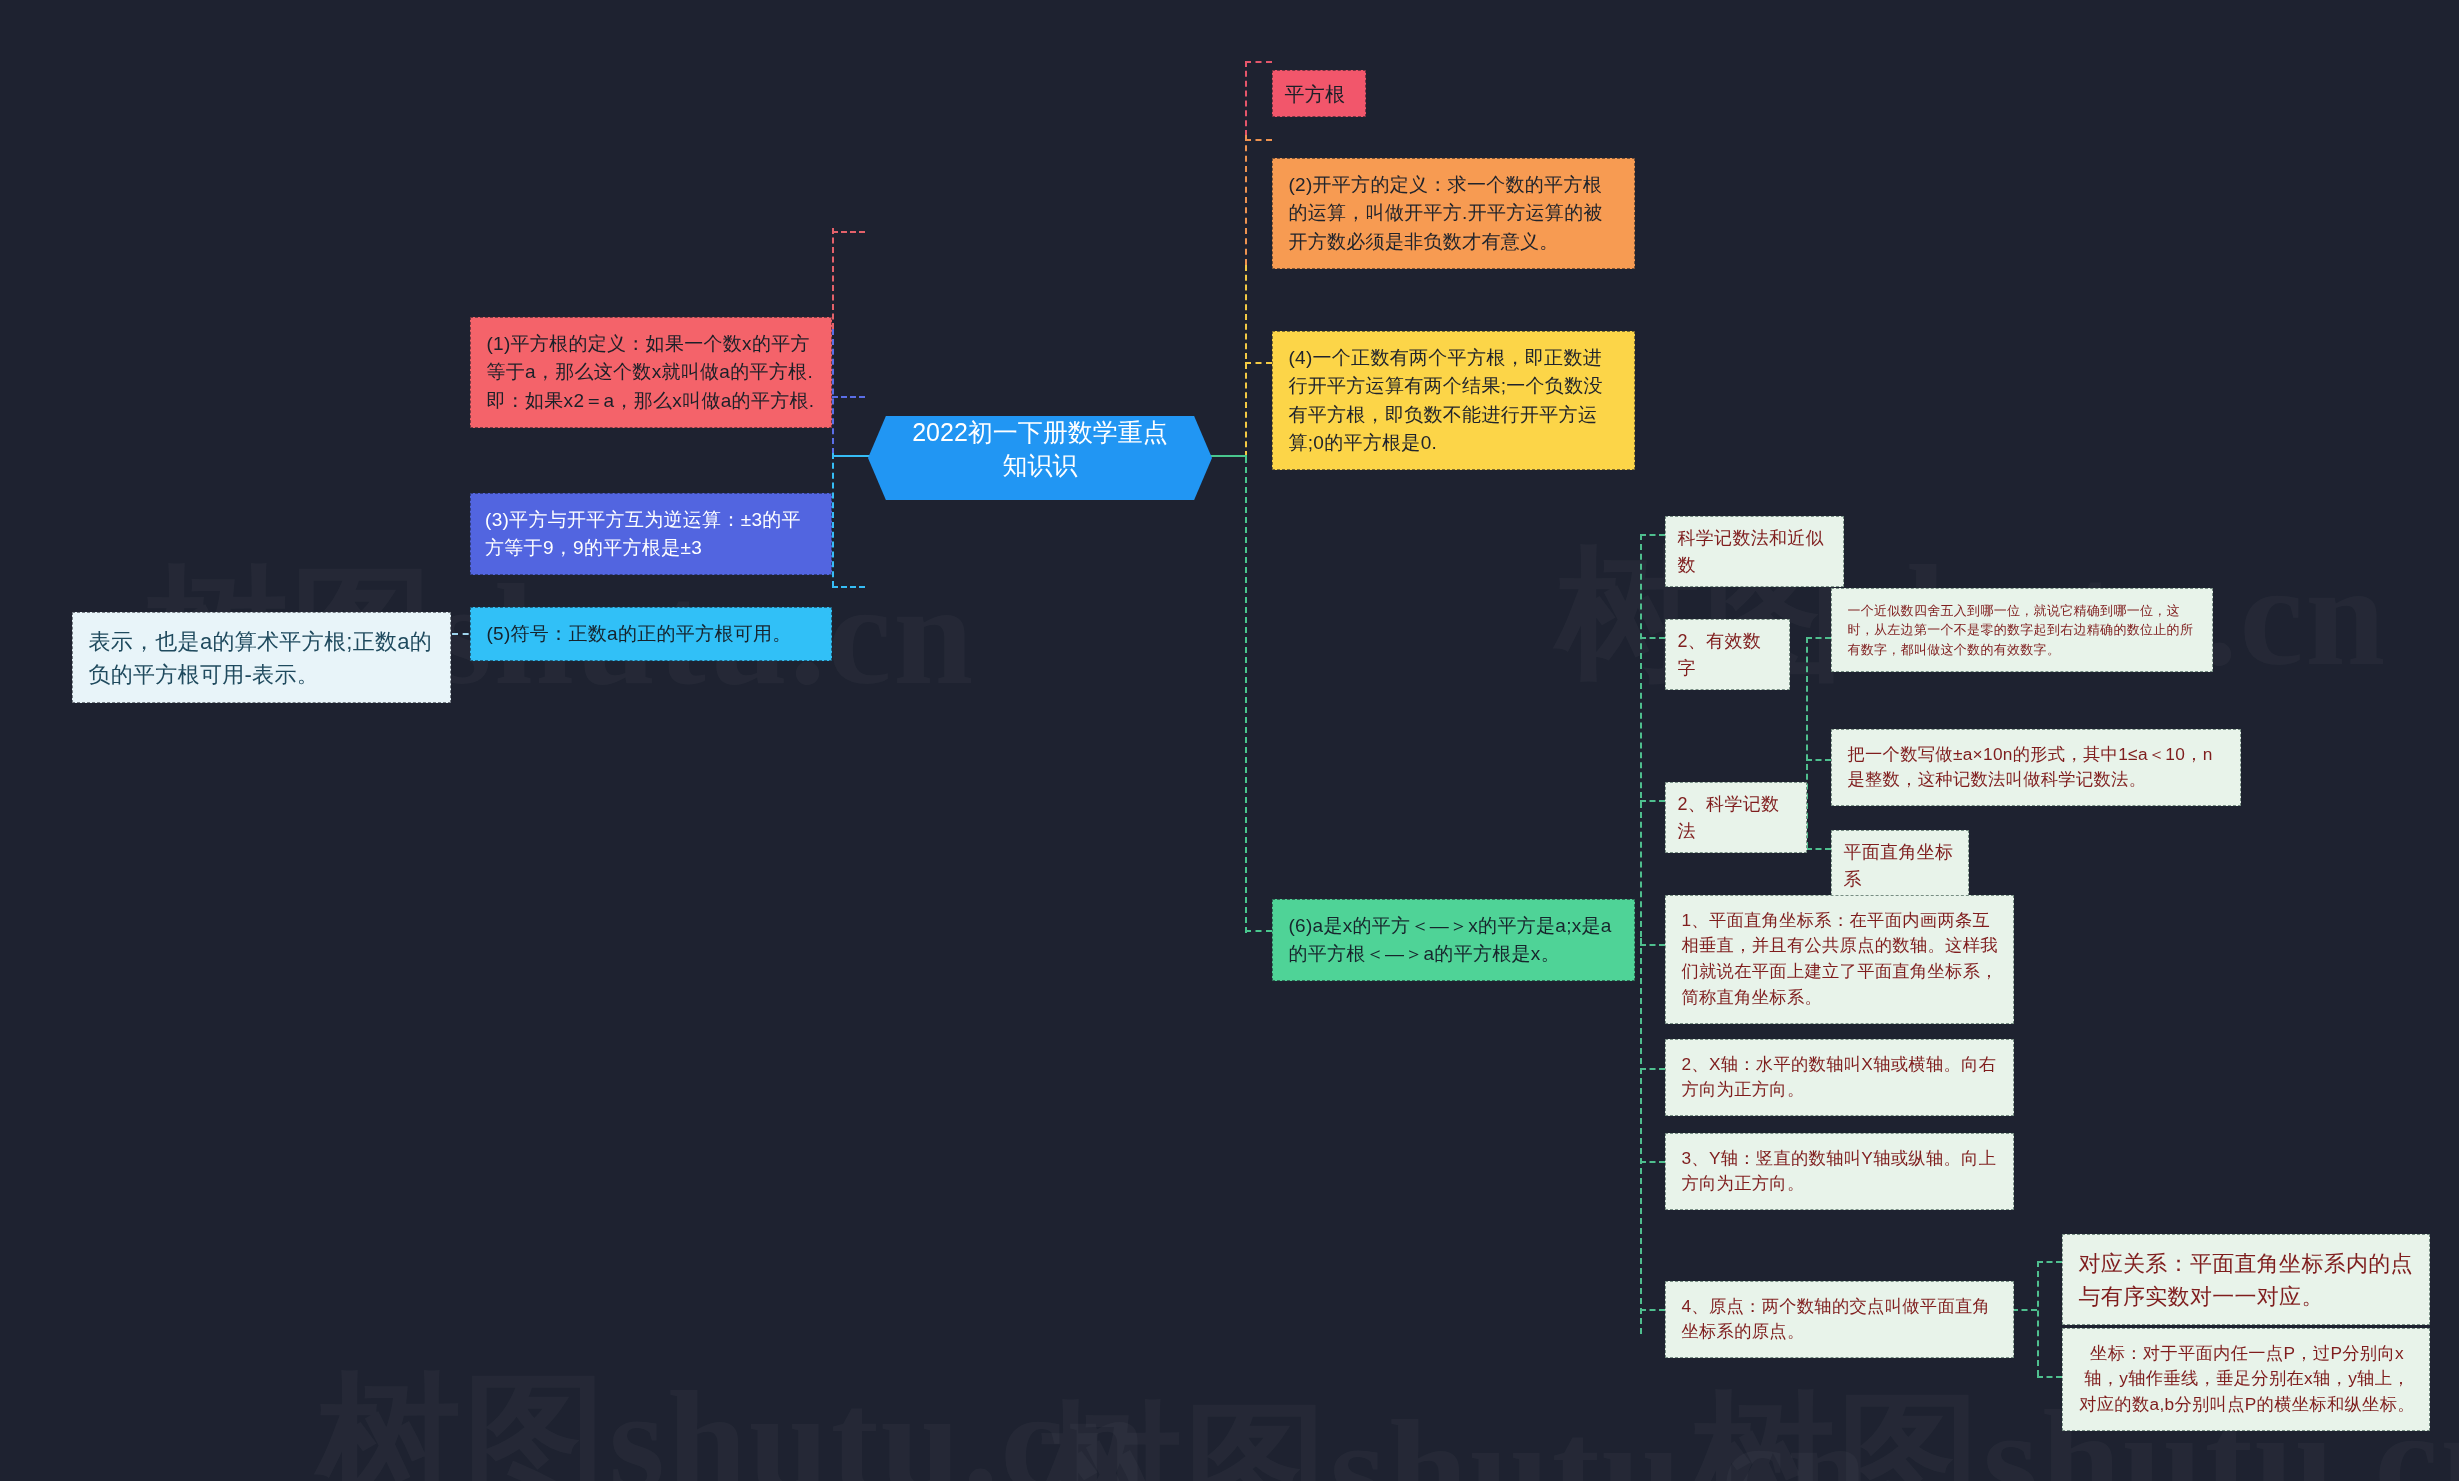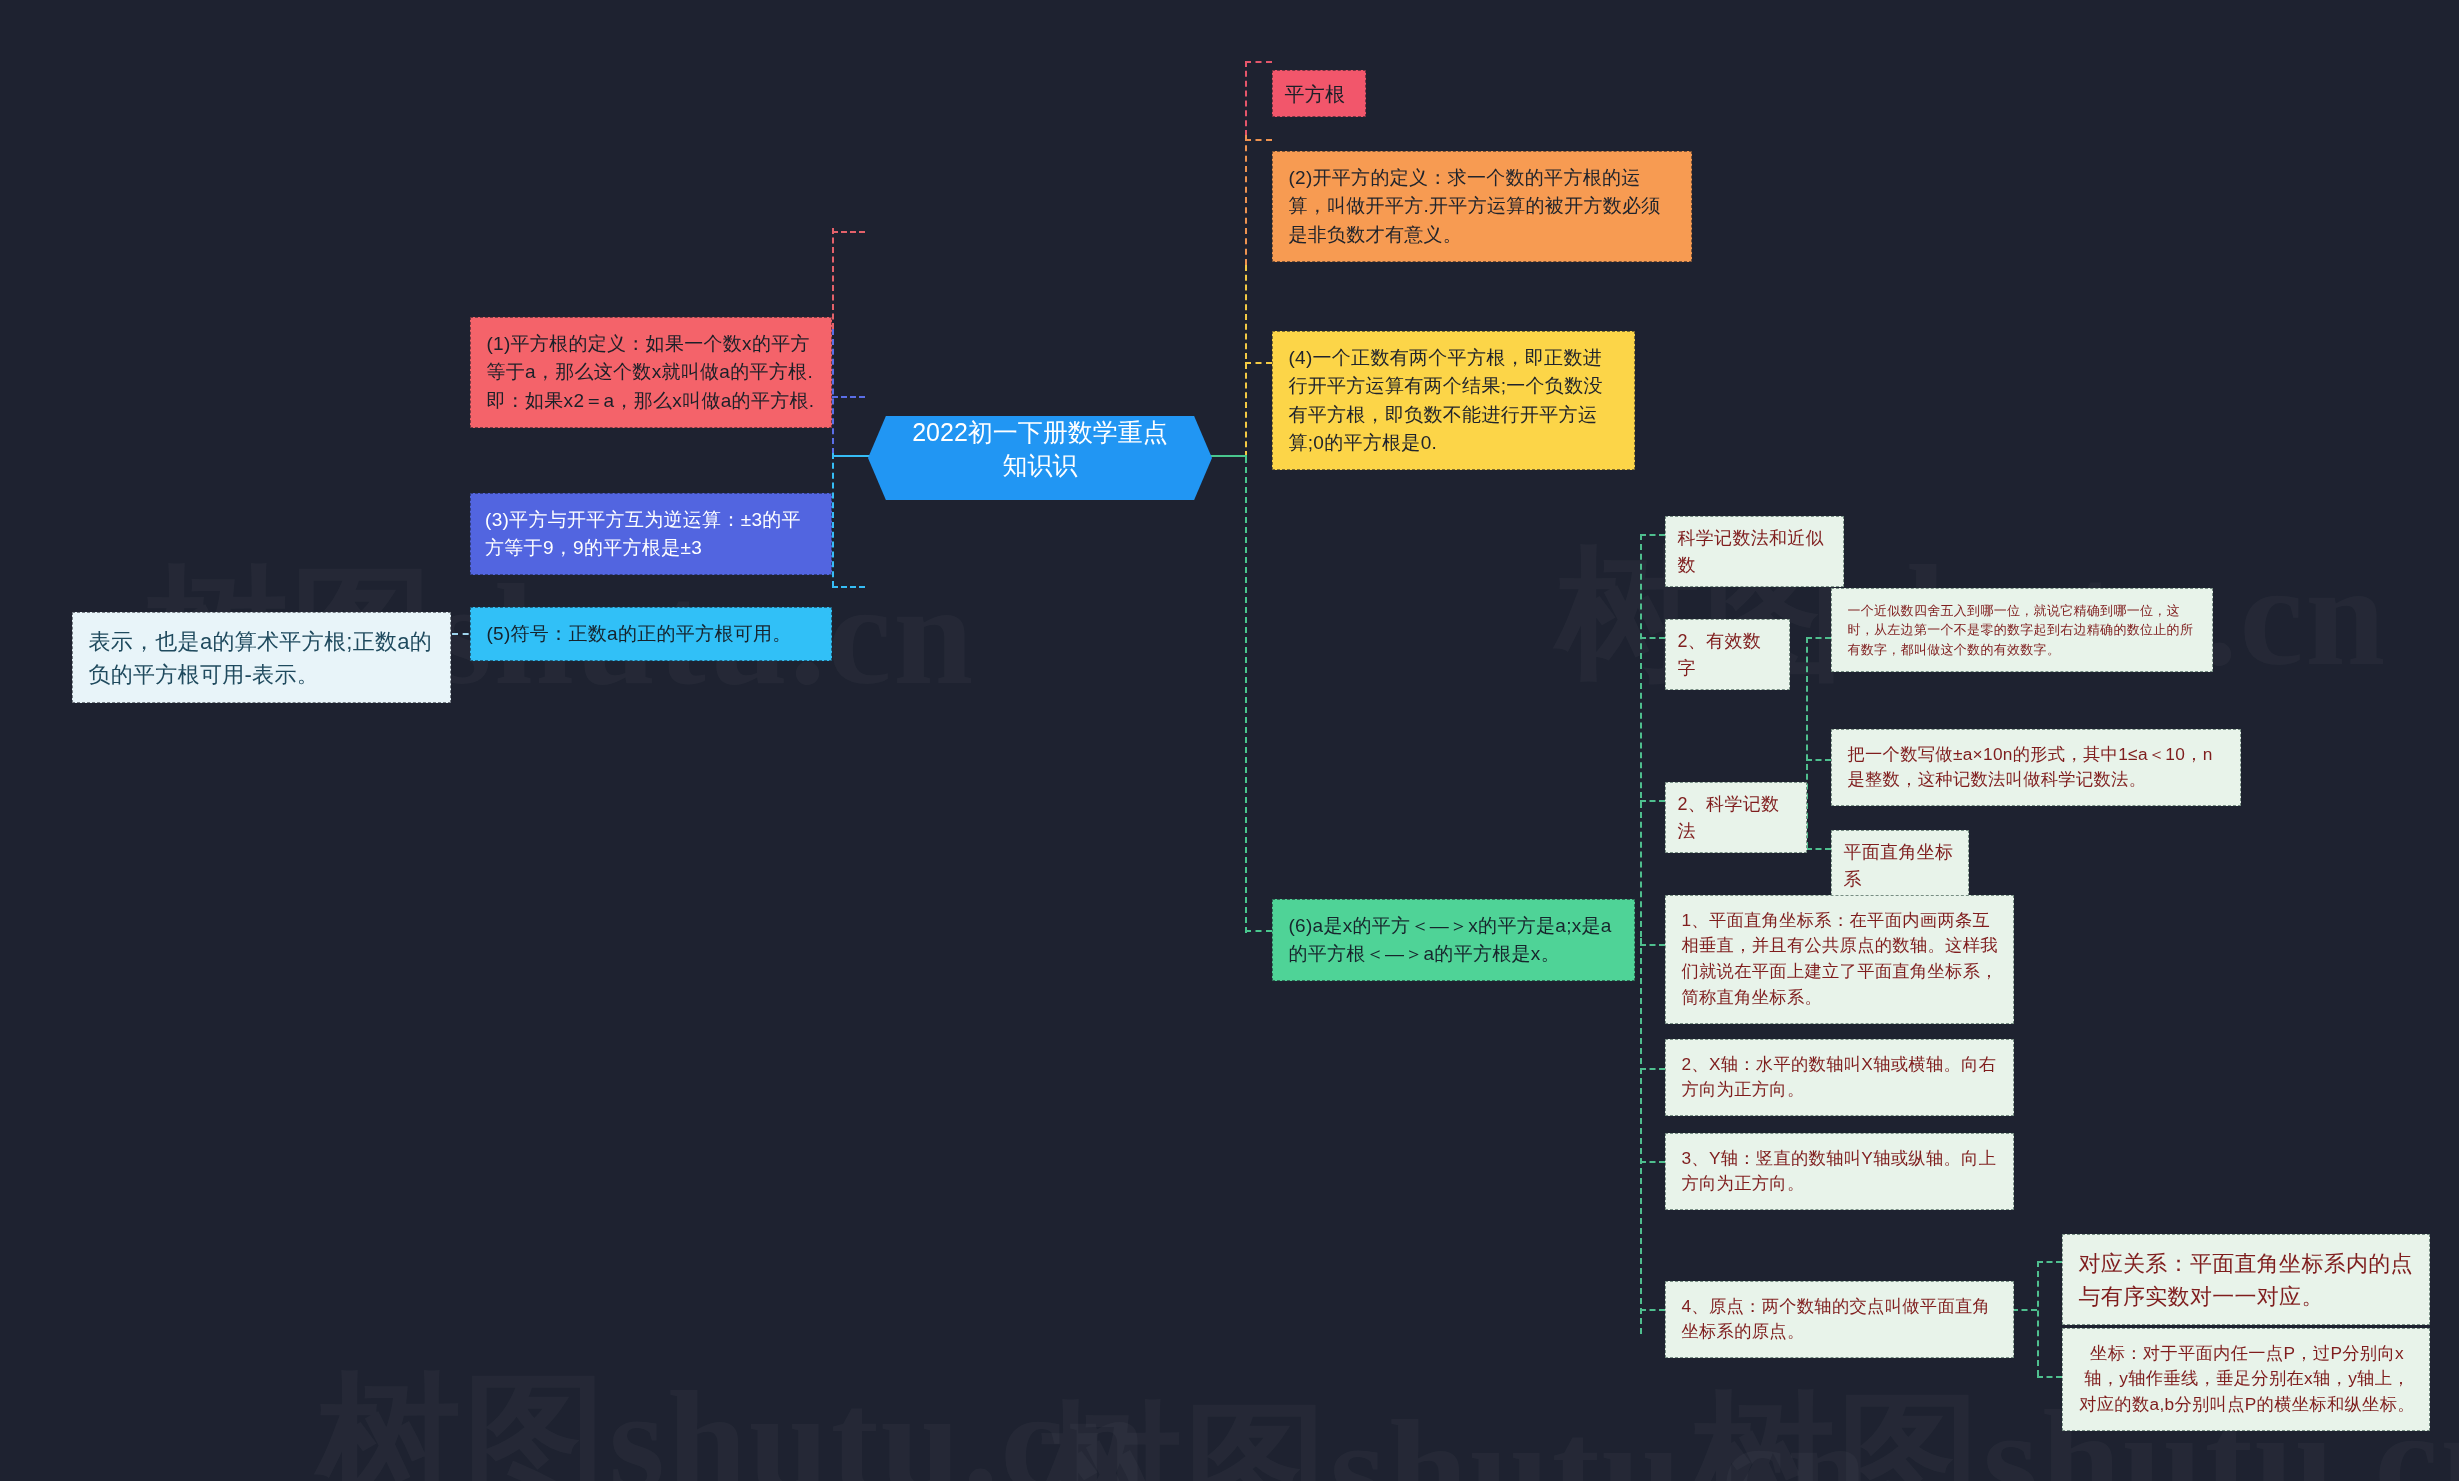--- a/index.html
+++ b/index.html
@@ -201,21 +201,21 @@
   </div>
 
   <div class="node n-pale" style="left:72px; top:612px; width:379px; font-size:22px;">
     <span>表示，也是a的算术平方根;正数a的负的平方根可用-表示。</span>
   </div>
 
   <div class="node n-pink" style="left:1272px; top:70px; width:94px; padding:7.7px 11.5px; font-size:20px;">
     <span>平方根</span>
   </div>
 
-  <div class="node n-orange" style="left:1272px; top:151px; width:420px;">
+  <div class="node n-orange" style="left:1272px; top:158px; width:363px;">
     <span>(2)开平方的定义：求一个数的平方根的运算，叫做开平方.开平方运算的被开方数必须是非负数才有意义。</span>
   </div>
 
   <div class="node n-yellow" style="left:1272px; top:331px; width:363px;">
     <span>(4)一个正数有两个平方根，即正数进行开平方运算有两个结果;一个负数没有平方根，即负数不能进行开平方运算;0的平方根是0.</span>
   </div>
 
   <div class="node n-green" style="left:1272px; top:899px; width:363px;">
     <span>(6)a是x的平方＜—＞x的平方是a;x是a的平方根＜—＞a的平方根是x。</span>
   </div>

